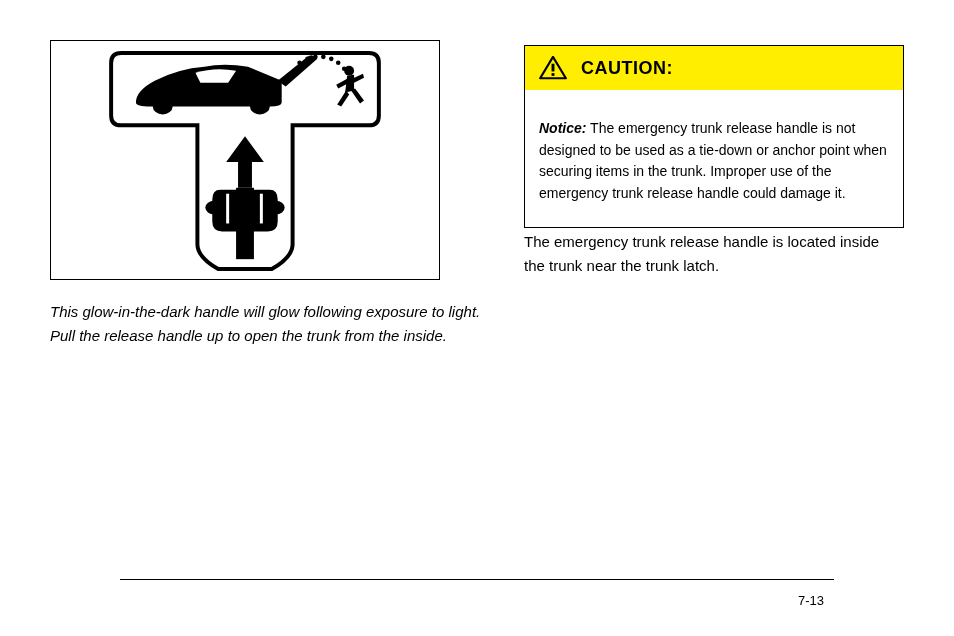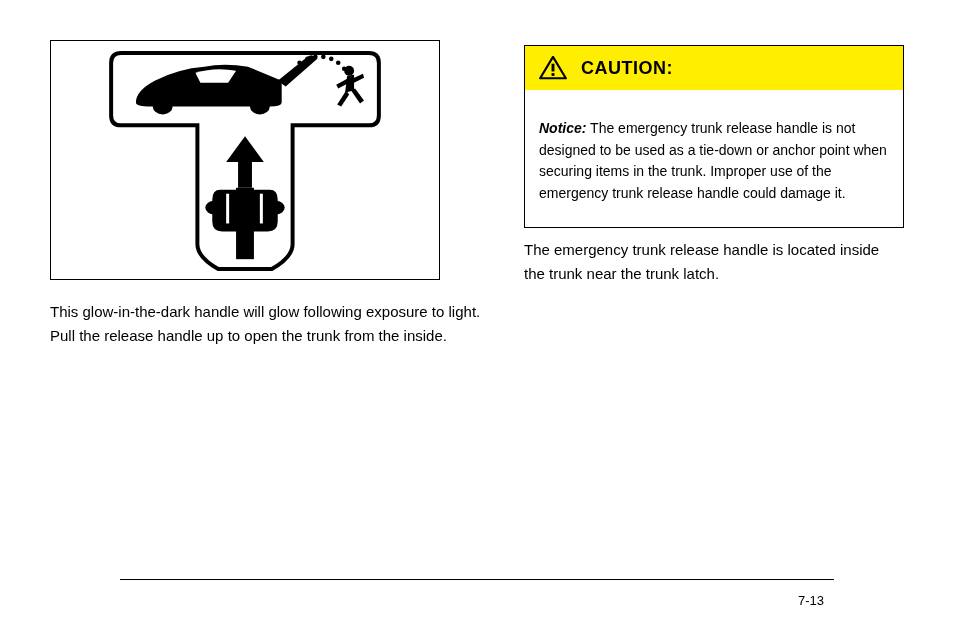--- a/index.html
+++ b/index.html
@@ -11,20 +11,21 @@
       position: relative;
     }
     .page {
       padding: 40px 50px 0 50px;
       display: flex;
       gap: 30px;
     }
     .left-col {
       width: 444px;
       flex-shrink: 0;
+      font-style: italic;
     }
     .right-col {
       flex: 1;
     }
     .illustration-box {
       width: 390px;
       height: 240px;
       border: 1px solid #000;
       position: relative;
       background: #fff;
@@ -64,21 +65,21 @@
     .caution-body {
       padding: 28px 14px 22px 14px;
       font-size: 14px;
       line-height: 1.55;
     }
     .caution-body .notice {
       font-style: italic;
       font-weight: bold;
     }
     .right-text {
-      margin-top: 10px;
+      margin-top: 2px;
       font-size: 15px;
       line-height: 1.6;
     }
     .page-rule {
       position: absolute;
       left: 120px;
       right: 120px;
       bottom: 56px;
       border: none;
       border-top: 1px solid #000;

